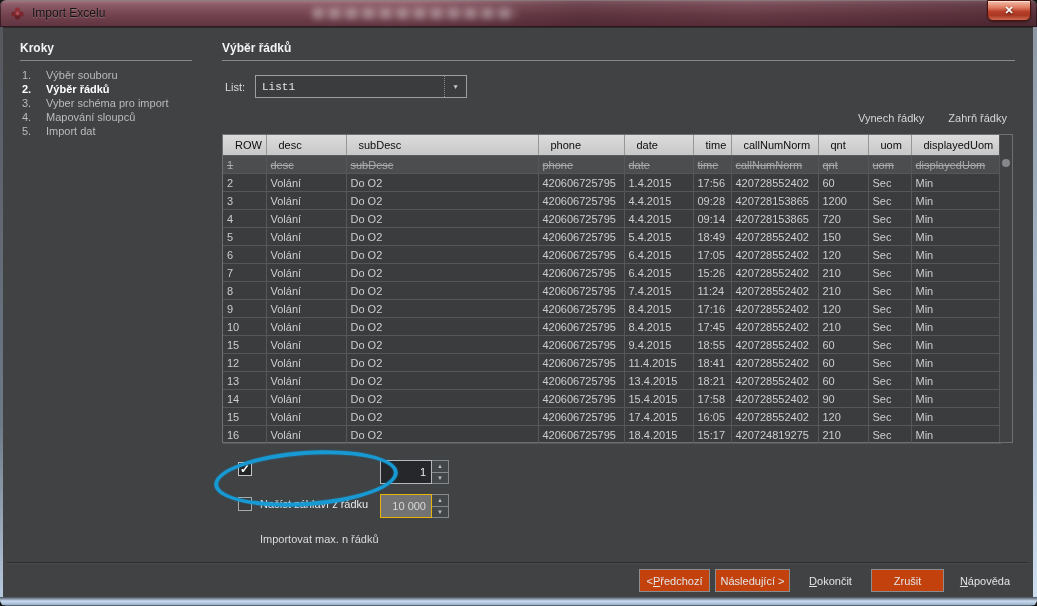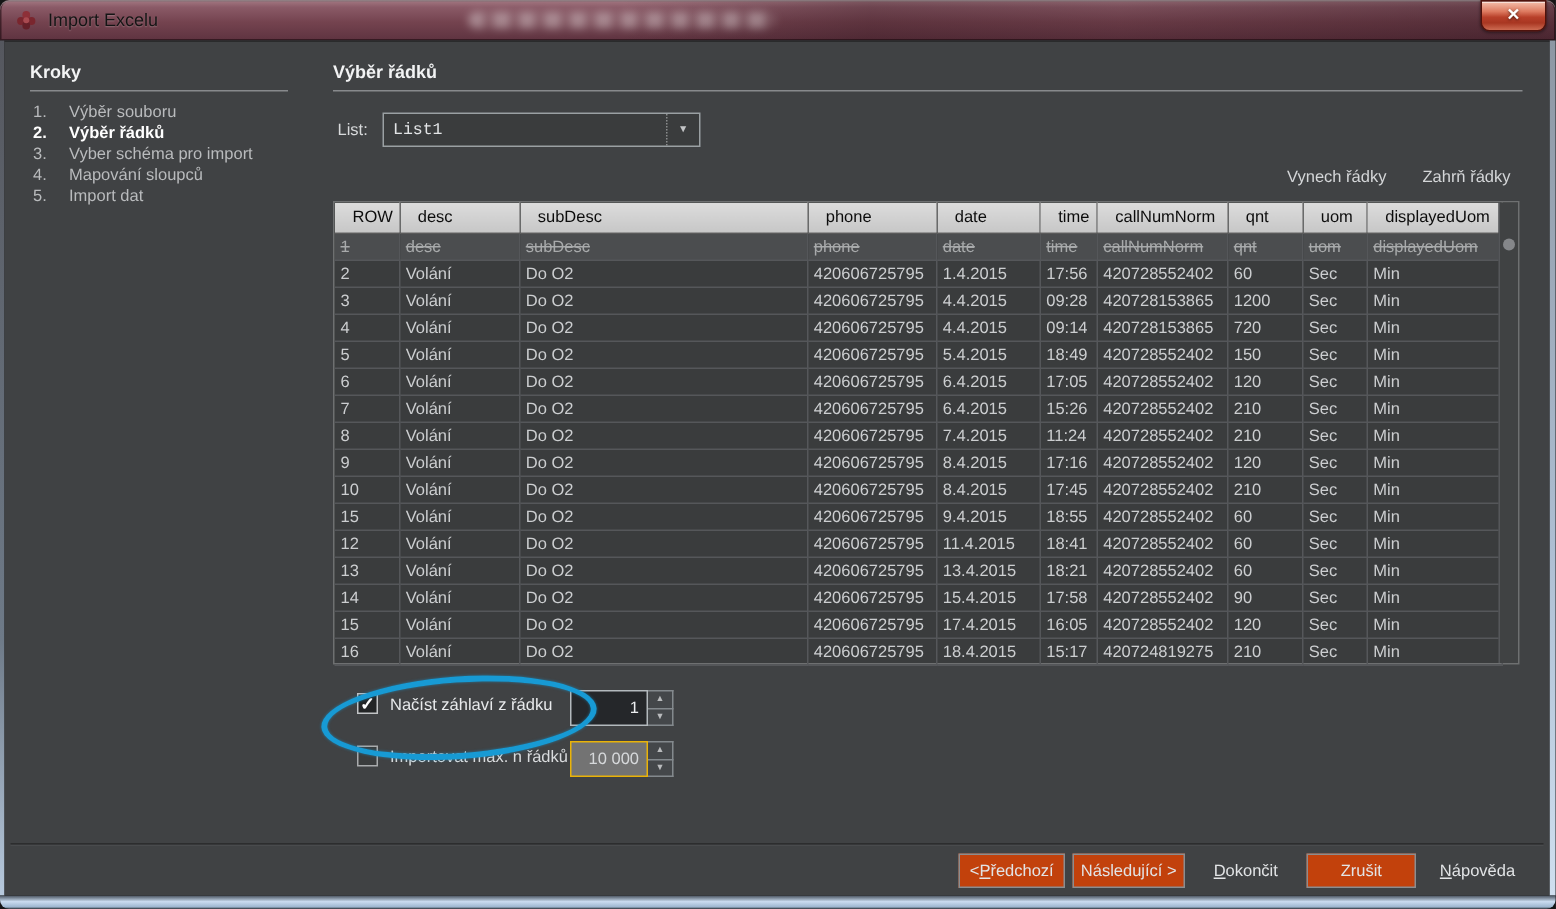--- a/index.html
+++ b/index.html
@@ -78,21 +78,21 @@
     border-left:1px solid #55575a;background:#404243;}
   #scroll-dot{position:absolute;left:2px;top:24px;width:8px;height:8px;border-radius:50%;
     background:#85878a;}
 
   
   .checkbox{position:absolute;width:14px;height:14px;box-sizing:border-box;
     background:#232526;border:1px solid #c2c4c6;color:#fff;font-size:12px;font-weight:bold;
     line-height:12px;text-align:center;}
   #cb-header{left:235px;top:434px;}
   #cb-maxrows{left:235px;top:469px;background:#3a3c3d;border-color:#a9abad;}
-  .cb-label{position:absolute;font-size:11px;color:#e8eaec;}
+  .cb-label{position:absolute;font-size:11px;color:#e8eaec;margin-top:34px;}
   #cb-header-label{left:257px;top:436px;}
   #cb-maxrows-label{left:257px;top:471px;color:#d9dbdd;}
 
   .spinner{position:absolute;display:flex;height:24px;box-sizing:border-box;}
   #spin-header{left:377px;top:432px;}
   #spin-maxrows{left:377px;top:466px;}
   .spin-field{width:52px;height:100%;box-sizing:border-box;font-size:11px;
     display:flex;align-items:center;justify-content:flex-end;padding-right:5px;}
   #spin-header .spin-field{background:#25272a;border:1px solid #b3b9bd;color:#eceef0;}
   #spin-maxrows .spin-field{background:#737373;border:1px solid #eab308;color:#d6d8da;}

